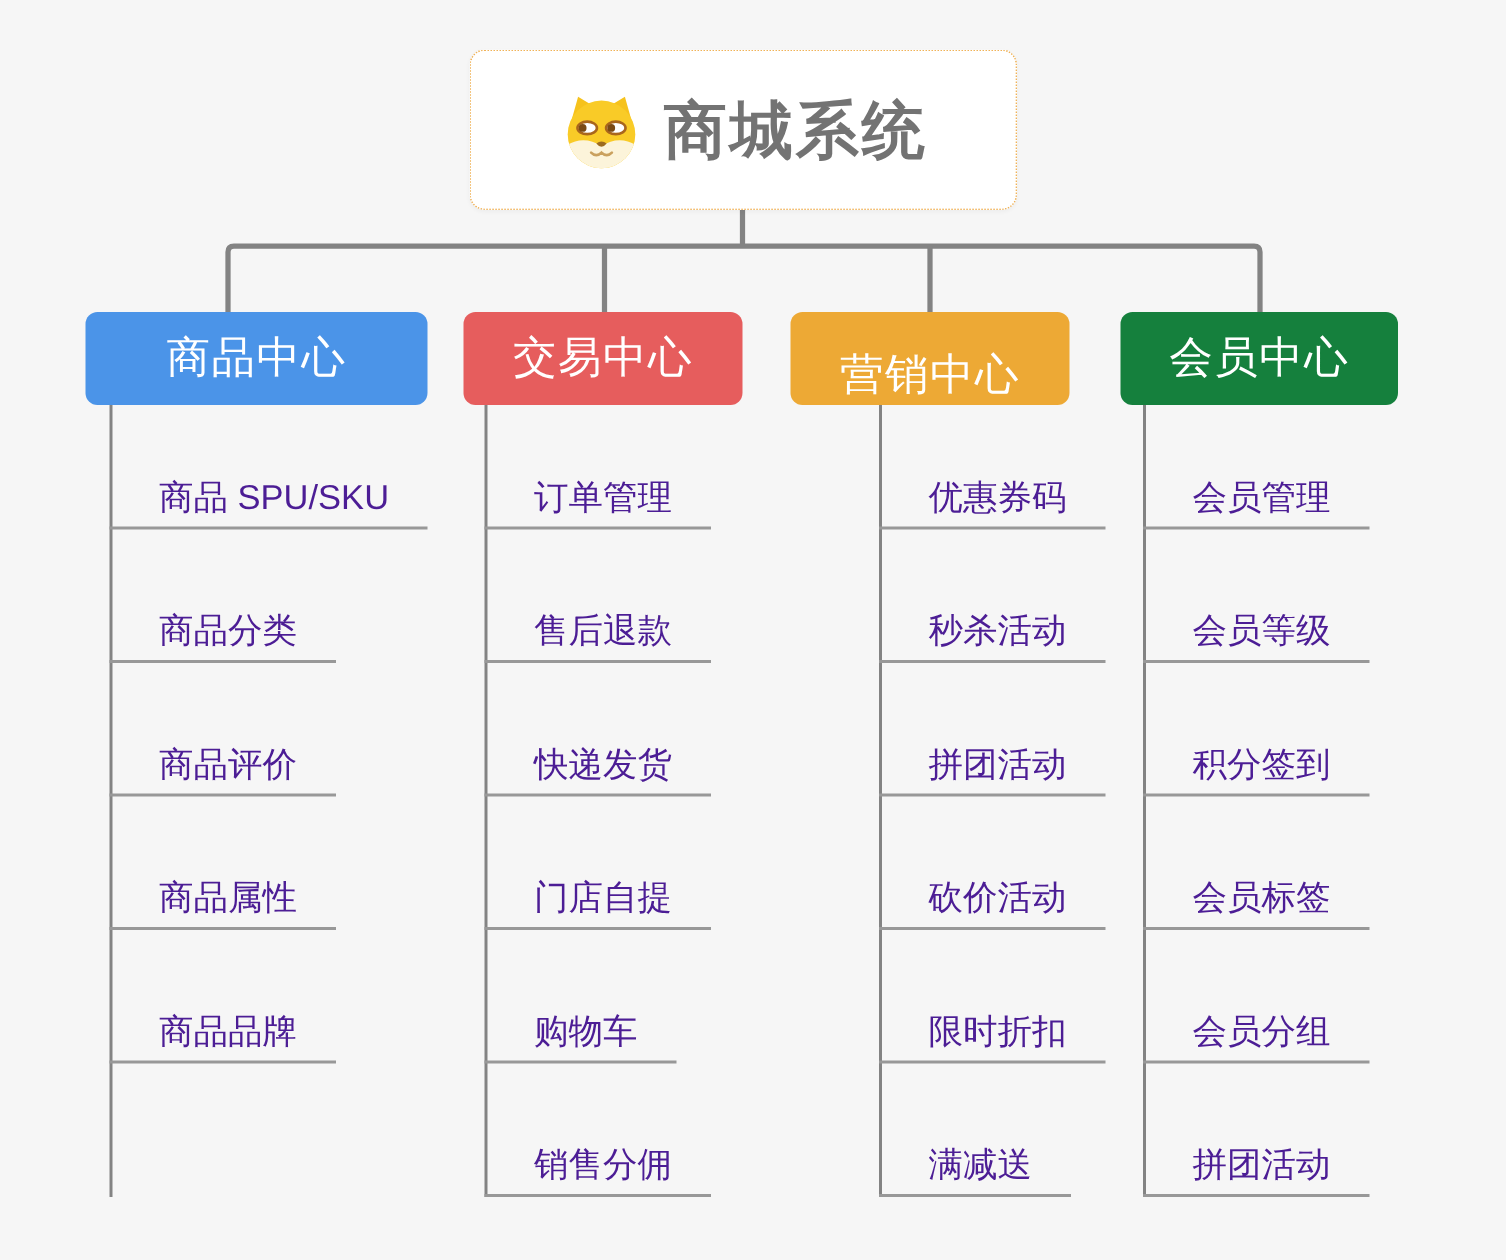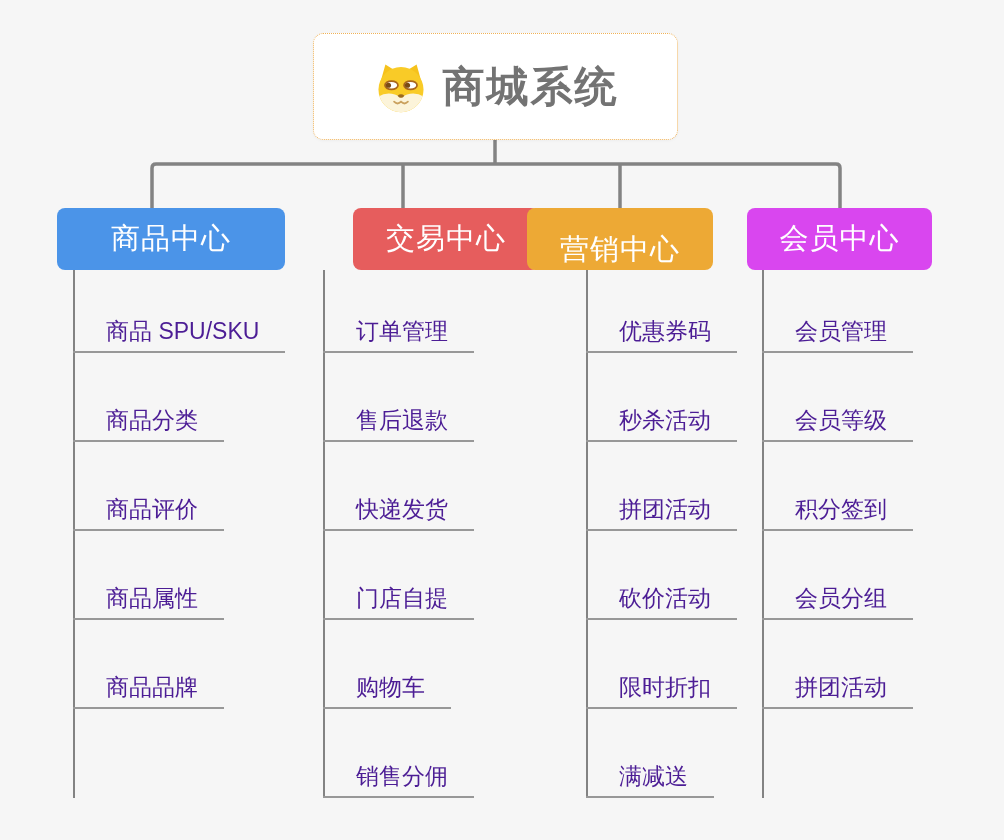--- a/index.html
+++ b/index.html
@@ -59,21 +59,21 @@
     justify-content: center;
     color: #ffffff;
     font-size: 29px;
     font-weight: 500;
     letter-spacing: 1px;
     box-sizing: border-box;
     cursor: pointer;
     white-space: nowrap;
   }
   .bh-0 { left: 57px;  width: 228px; }
-  .bh-1 { left: 309px; width: 186px; margin-left: 44px; }
+  .bh-1 { left: 309px; width: 186px; }
   .bh-2 { left: 527px; width: 186px; }
   .bh-3 { left: 747px; width: 185px; }
 
   
   .branch-leaves {
     position: absolute;
     top: 264px;
   }
   .bl-0 { left: 73px; }
   .bl-1 { left: 323px; }
@@ -147,21 +147,21 @@
 
   <div class="branch-header bh-0" style="background: rgb(75, 148, 232);">
       <span>商品中心</span>
     </div>
   <div class="branch-header bh-1" style="background: rgb(230, 93, 93);">
       <span>交易中心</span>
     </div>
   <div class="branch-header bh-2" style="background: rgb(237, 169, 53); align-items: flex-end;">
       <span>营销中心</span>
     </div>
-  <div class="branch-header bh-3" style="background: #d946ef;">
+  <div class="branch-header bh-3" style="background: #15803d;">
       <span>会员中心</span>
     </div>
 
   <div class="branch-leaves bl-0">
     <div class="leaf">
         <span class="leaf-label">商品 SPU/SKU</span>
       </div>
     <div class="leaf">
         <span class="leaf-label">商品分类</span>
       </div>
@@ -222,20 +222,23 @@
     <div class="leaf">
         <span class="leaf-label">会员管理</span>
       </div>
     <div class="leaf">
         <span class="leaf-label">会员等级</span>
       </div>
     <div class="leaf">
         <span class="leaf-label">积分签到</span>
       </div>
     <div class="leaf">
+        <span class="leaf-label">会员标签</span>
+      </div>
+    <div class="leaf">
         <span class="leaf-label">会员分组</span>
       </div>
     <div class="leaf">
         <span class="leaf-label">拼团活动</span>
       </div>
   </div>
 
 </div>
 
 </body></html>

